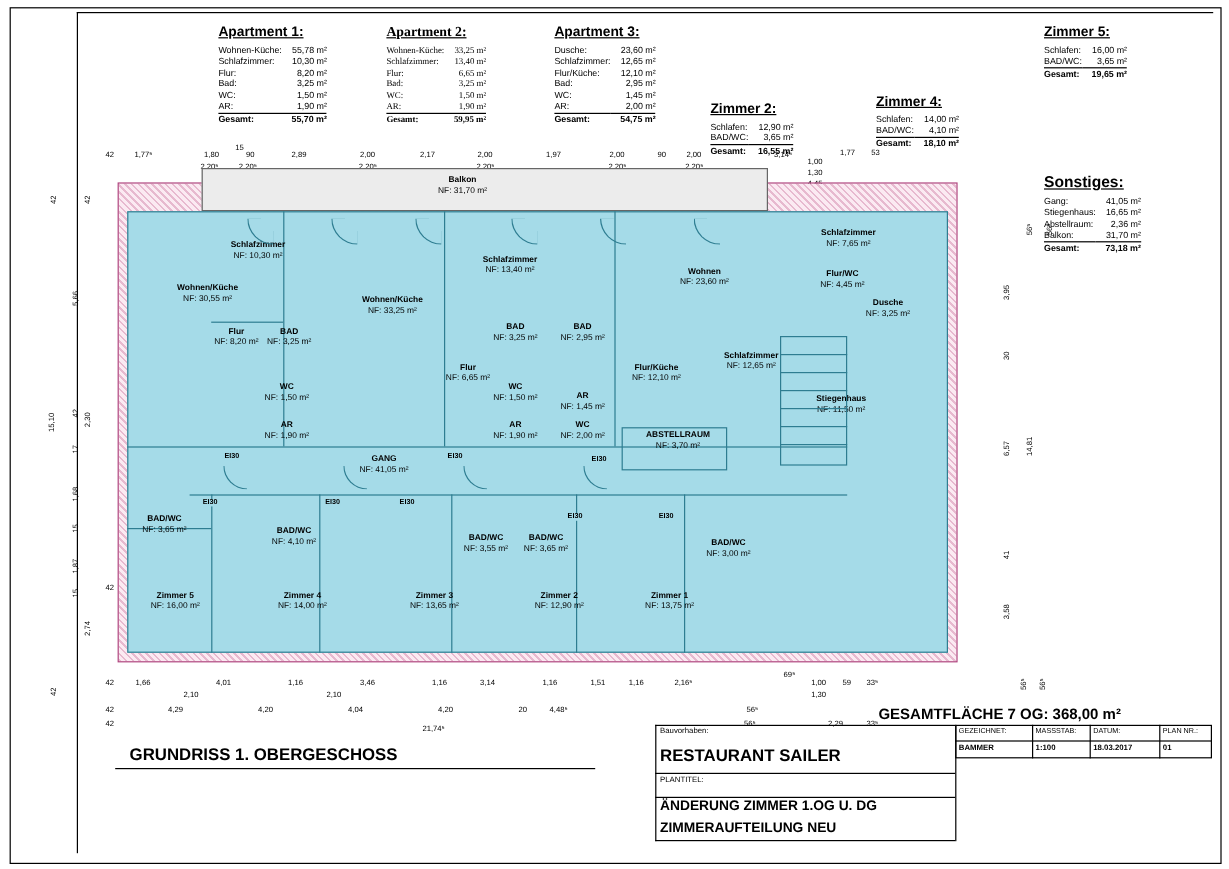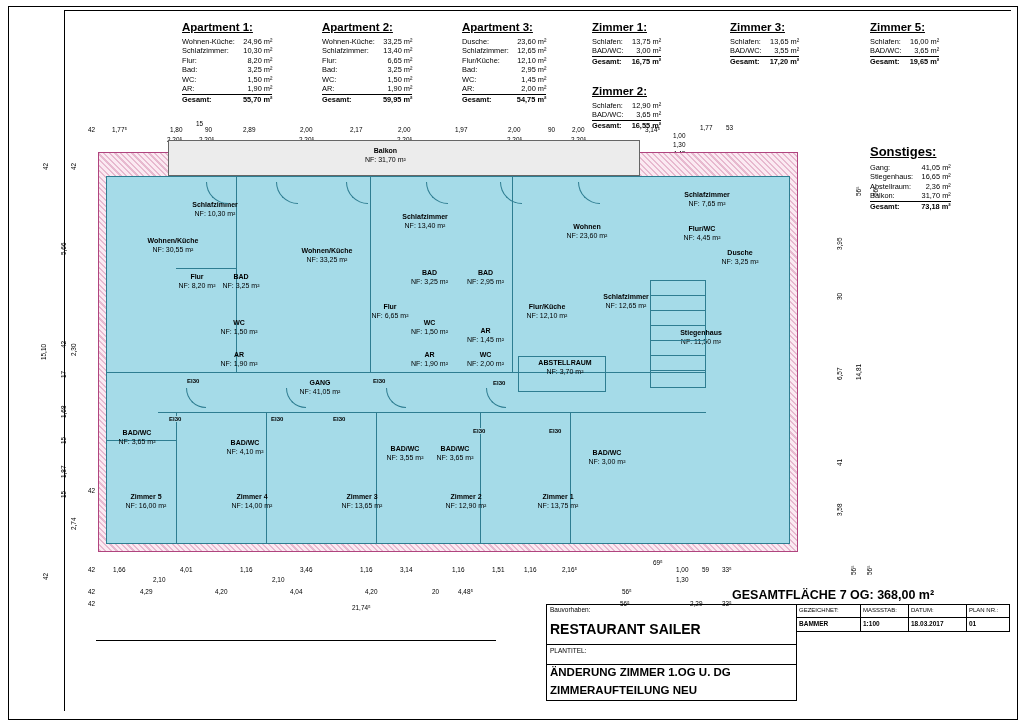--- a/index.html
+++ b/index.html
@@ -45,21 +45,21 @@
 <div id="sheet">
   <div class="frame-outer"></div>
   <div class="frame-inner"></div>
 
   <div class="legend" style="left:182px;top:20px;width:130px;">
     <div class="ttl">Apartment 1:</div>
     <table>
         <tbody>
       <tr>
             <td>Wohnen-Küche:</td>
-            <td class="v">24,96 m²</td>
+            <td class="v">55,78 m²</td>
           </tr>
       <tr>
             <td>Schlafzimmer:</td>
             <td class="v">10,30 m²</td>
           </tr>
       <tr>
             <td>Flur:</td>
             <td class="v">8,20 m²</td>
           </tr>
       <tr>
@@ -75,21 +75,21 @@
             <td class="v">1,90 m²</td>
           </tr>
       <tr class="tot">
             <td>Gesamt:</td>
             <td class="v">55,70 m²</td>
           </tr>
     </tbody>
       </table>
   </div>
 
-  <div class="legend" style="left:322px;top:20px;width:130px;">
+  <div class="legend" style="left:322px;top:20px;width:130px;font-family:Liberation Serif, serif;">
     <div class="ttl">Apartment 2:</div>
     <table>
         <tbody>
       <tr>
             <td>Wohnen-Küche:</td>
             <td class="v">33,25 m²</td>
           </tr>
       <tr>
             <td>Schlafzimmer:</td>
             <td class="v">13,40 m²</td>
@@ -147,39 +147,20 @@
             <td class="v">2,00 m²</td>
           </tr>
       <tr class="tot">
             <td>Gesamt:</td>
             <td class="v">54,75 m²</td>
           </tr>
     </tbody>
       </table>
   </div>
 
-  <div class="legend" style="left:592px;top:20px;width:125px;">
-    <div class="ttl">Zimmer 1:</div>
-    <table>
-        <tbody>
-      <tr>
-            <td>Schlafen:</td>
-            <td class="v">13,75 m²</td>
-          </tr>
-      <tr>
-            <td>BAD/WC:</td>
-            <td class="v">3,00 m²</td>
-          </tr>
-      <tr class="tot">
-            <td>Gesamt:</td>
-            <td class="v">16,75 m²</td>
-          </tr>
-    </tbody>
-      </table>
-  </div>
 
   <div class="legend" style="left:592px;top:84px;width:125px;">
     <div class="ttl">Zimmer 2:</div>
     <table>
         <tbody>
       <tr>
             <td>Schlafen:</td>
             <td class="v">12,90 m²</td>
           </tr>
       <tr>
@@ -187,40 +168,40 @@
             <td class="v">3,65 m²</td>
           </tr>
       <tr class="tot">
             <td>Gesamt:</td>
             <td class="v">16,55 m²</td>
           </tr>
     </tbody>
       </table>
   </div>
 
-  <div class="legend" style="left:730px;top:20px;width:125px;">
-    <div class="ttl">Zimmer 3:</div>
+
+  <div class="legend" style="left:730px;top:78px;width:125px;">
+    <div class="ttl">Zimmer 4:</div>
     <table>
         <tbody>
       <tr>
             <td>Schlafen:</td>
-            <td class="v">13,65 m²</td>
+            <td class="v">14,00 m²</td>
           </tr>
       <tr>
             <td>BAD/WC:</td>
-            <td class="v">3,55 m²</td>
-          </tr>
-      <tr class="tot">
-            <td>Gesamt:</td>
-            <td class="v">17,20 m²</td>
-          </tr>
-    </tbody>
-      </table>
-  </div>
-
+            <td class="v">4,10 m²</td>
+          </tr>
+      <tr class="tot">
+            <td>Gesamt:</td>
+            <td class="v">18,10 m²</td>
+          </tr>
+    </tbody>
+      </table>
+  </div>
 
   <div class="legend" style="left:870px;top:20px;width:120px;">
     <div class="ttl">Zimmer 5:</div>
     <table>
         <tbody>
       <tr>
             <td>Schlafen:</td>
             <td class="v">16,00 m²</td>
           </tr>
       <tr>
@@ -543,20 +524,21 @@
     <div class="door" style="left:346px;top:32px;width:22px;height:22px;"></div>
     <div class="door" style="left:420px;top:32px;width:22px;height:22px;"></div>
     <div class="door" style="left:498px;top:32px;width:22px;height:22px;"></div>
     <div class="door" style="left:106px;top:238px;width:20px;height:20px;"></div>
     <div class="door" style="left:206px;top:238px;width:20px;height:20px;"></div>
     <div class="door" style="left:306px;top:238px;width:20px;height:20px;"></div>
     <div class="door" style="left:406px;top:238px;width:20px;height:20px;"></div>
   </div>
 
   <div class="bottom-rule" style="left:96px;top:640px;width:400px;"></div>
+  <div class="btitle" style="left:108px;top:620px;font-size:14px;">GRUNDRISS 1. OBERGESCHOSS</div>
   <div class="btitle" style="left:732px;top:588px;font-size:12.5px;">GESAMTFLÄCHE 7 OG: 368,00 m²</div>
 
   <div class="hline" style="left:546px;top:604px;width:250px;"></div>
   <div class="hline" style="left:546px;top:644px;width:250px;"></div>
   <div class="hline" style="left:546px;top:664px;width:250px;"></div>
   <div class="hline" style="left:546px;top:700px;width:250px;"></div>
   <div class="vline" style="left:546px;top:604px;height:97px;"></div>
   <div class="vline" style="left:796px;top:604px;height:97px;"></div>
 
   <div style="position:absolute;left:550px;top:606px;font-size:6.5px;">Bauvorhaben:</div>

